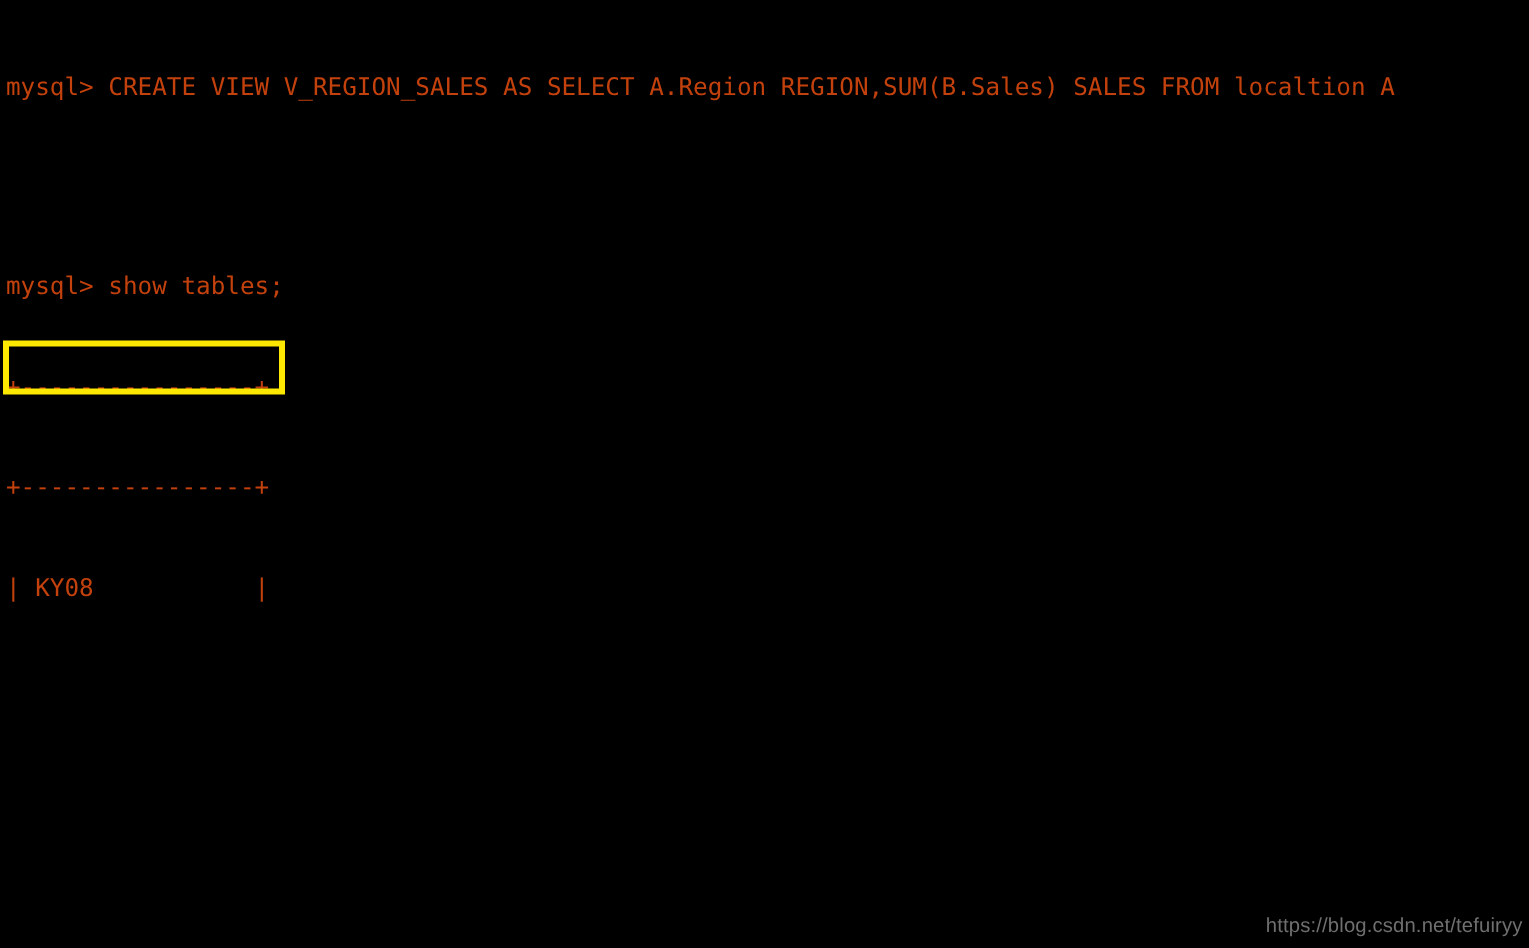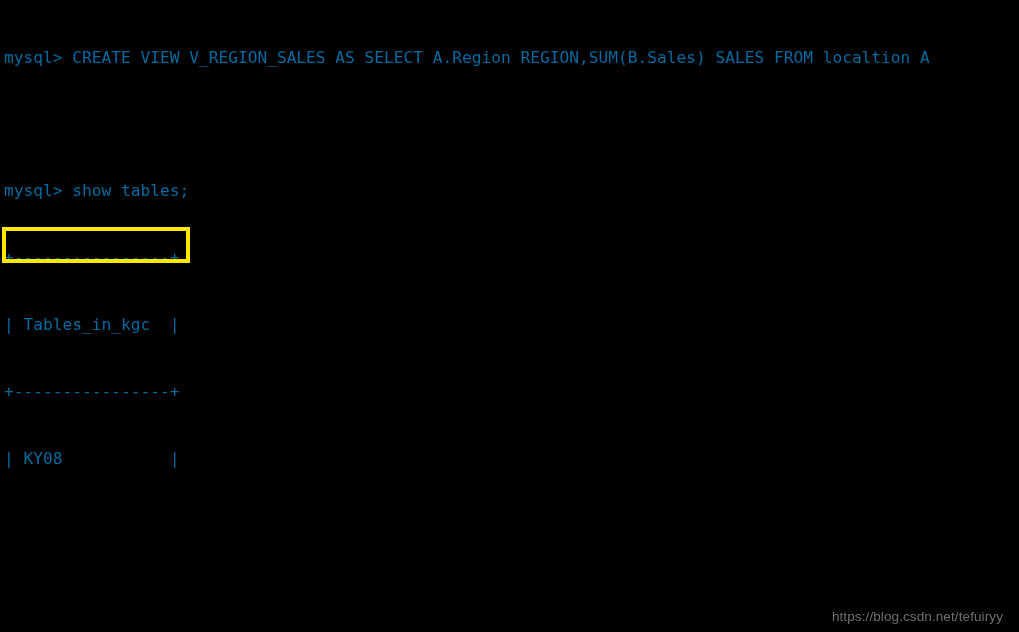--- a/index.html
+++ b/index.html
@@ -25,61 +25,60 @@
     left: 4px;
     top: 2px;
     width: 1011px;
     white-space: pre;
     z-index: 1;
   }
   .line {
     display: block;
     height: 22.3px;
     white-space: pre;
-    color: #0369a1;
+    color: #c2410c;
   }
   .line.blank {
     color: transparent;
   }
   #highlight-box {
     position: absolute;
     left: 2px;
     top: 227px;
     width: 180px;
     height: 28px;
     border: 4px solid #ffe800;
     box-sizing: content-box;
     z-index: 3;
     pointer-events: none;
     background: transparent;
   }
   #watermark {
     position: absolute;
-    right: 16px;
+    right: 4px;
     bottom: 7px;
     font-family: "Liberation Sans", sans-serif;
     font-size: 13.5px;
     line-height: 16px;
     color: #6f6f6f;
     letter-spacing: 0.1px;
     z-index: 4;
     white-space: pre;
   }
 </style>
 </head>
 <body>
 
 <div id="terminal">
 
   <div id="console-lines">
     <span class="line">mysql&gt; CREATE VIEW V_REGION_SALES AS SELECT A.Region REGION,SUM(B.Sales) SALES FROM localtion A</span>
     <span class="line blank"></span>
     <span class="line">mysql&gt; show tables;</span>
     <span class="line">+----------------+</span>
-    <span class="line">| Tables_in_kgc  |</span>
     <span class="line">+----------------+</span>
     <span class="line">| KY08           |</span>
     
     
     
     
     
     
     
     

